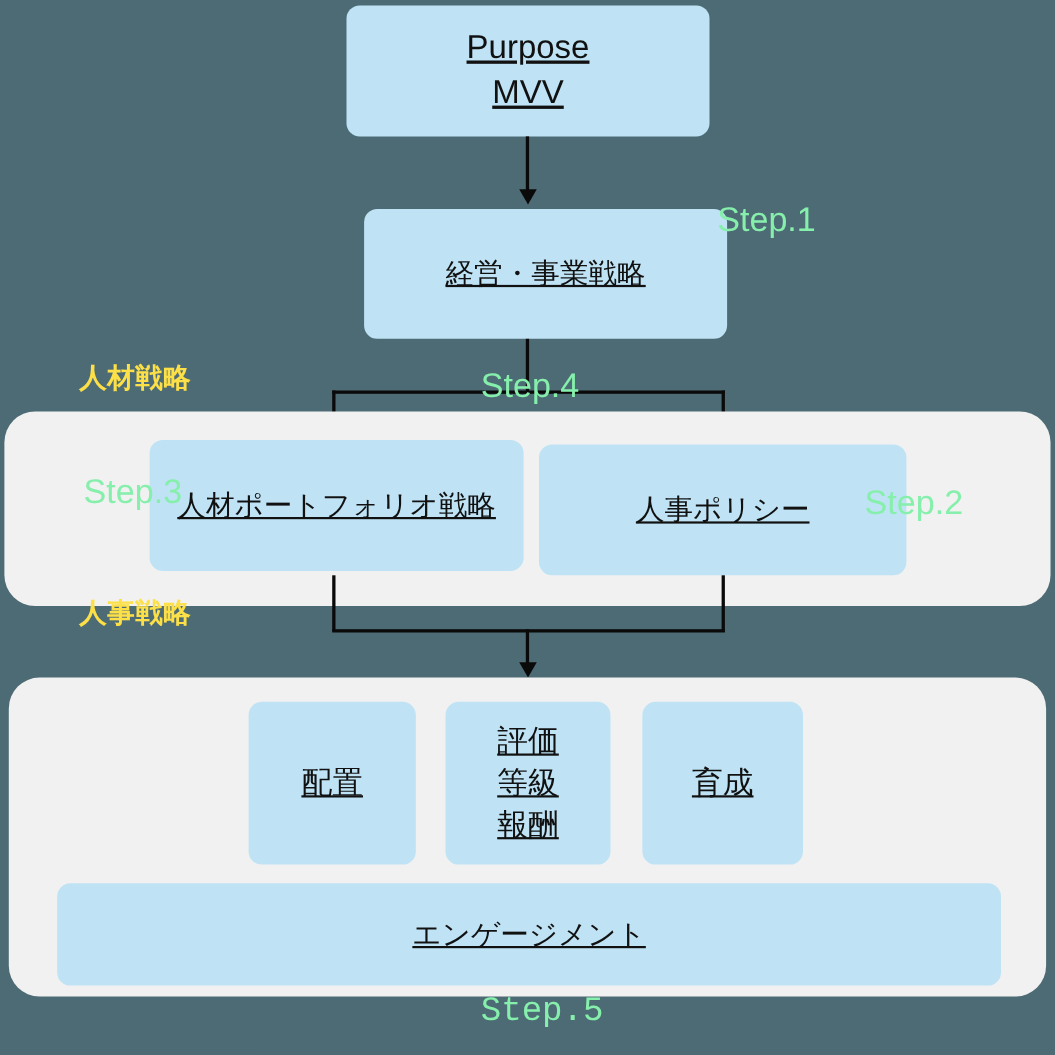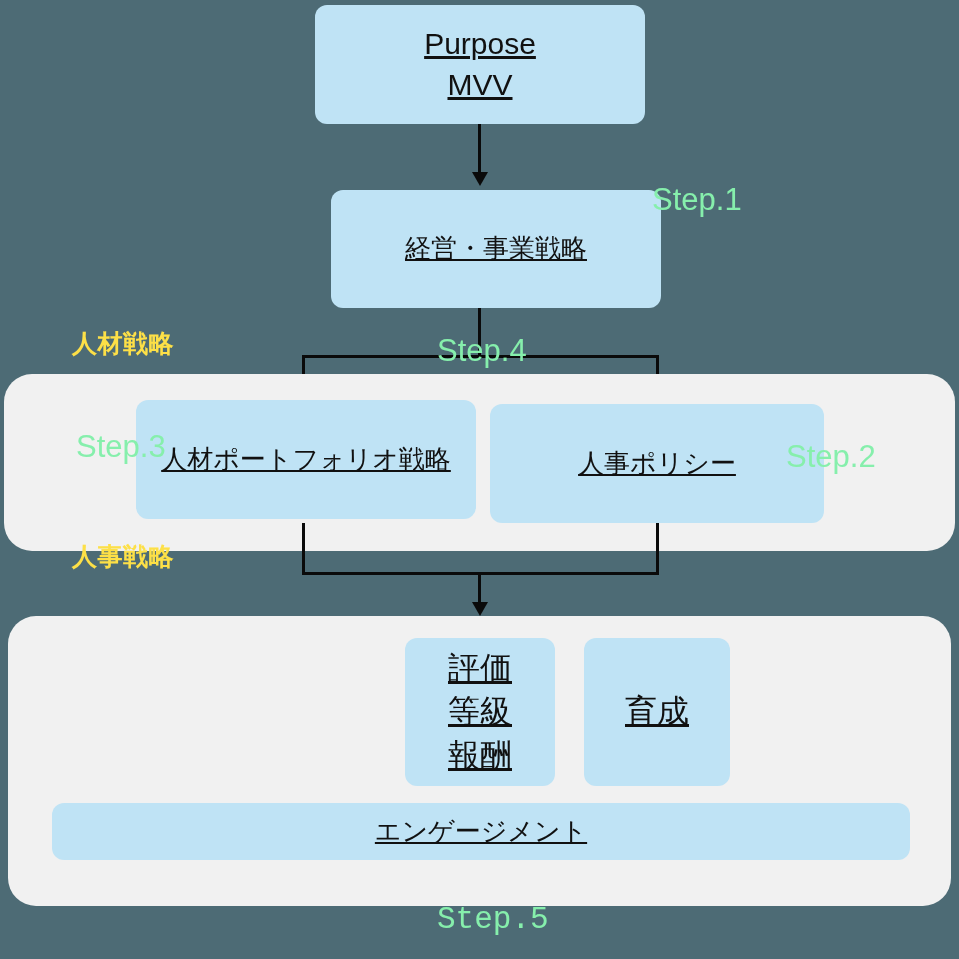--- a/index.html
+++ b/index.html
@@ -76,21 +76,21 @@
     width: 0;
     height: 0;
     border-left: 8px solid transparent;
     border-right: 8px solid transparent;
     border-top: 14px solid #0a0a0a;
   }
 
   
   .fs-30 { font-size: 30px; }
   .fs-26 { font-size: 26px; }
-  .fs-24 { font-size: 32px; align-items: center; }
+  .fs-24 { font-size: 28px; align-items: center; }
 </style>
 </head>
 <body>
 
 <div id="canvas">
 
   <div class="node fs-30" style="left:315px; top:5px; width:330px; height:119px;">
     <span class="label">Purpose
 MVV</span>
   </div>
@@ -139,30 +139,33 @@
   <div class="line-v" style="left:656px; top:523px; height:51px;"></div>
   <div class="line-h" style="left:302px; top:572px; width:357px;"></div>
   <div class="line-v" style="left:478px; top:572px; height:35px;"></div>
   <div class="arrowhead" style="left:472px; top:602px;"></div>
 
   <div class="panel" style="left:8px; top:616px; width:943px; height:290px;"></div>
   <div class="group-caption" style="left:72px; top:540px;">
     <span>人事戦略</span>
   </div>
 
+  <div class="node fs-24" style="left:226px; top:638px; width:152px; height:148px;">
+    <span class="label">配置</span>
+  </div>
   <div class="node fs-24" style="left:405px; top:638px; width:150px; height:148px;">
     <span class="label">評価
 等級
 報酬</span>
   </div>
   <div class="node fs-24" style="left:584px; top:638px; width:146px; height:148px;">
     <span class="label">育成</span>
   </div>
 
-  <div class="node fs-26" style="left:52px; top:803px; width:858px; height:57px;">
+  <div class="node fs-26" style="left:52px; top:803px; width:858px; height:93px;">
     <span class="label">エンゲージメント</span>
   </div>
 
   <div class="step-label" style="left:437px; top:902px;font-family:Liberation Mono, monospace;">
     <span>Step.5</span>
   </div>
 
 </div>
 
 </body></html>

